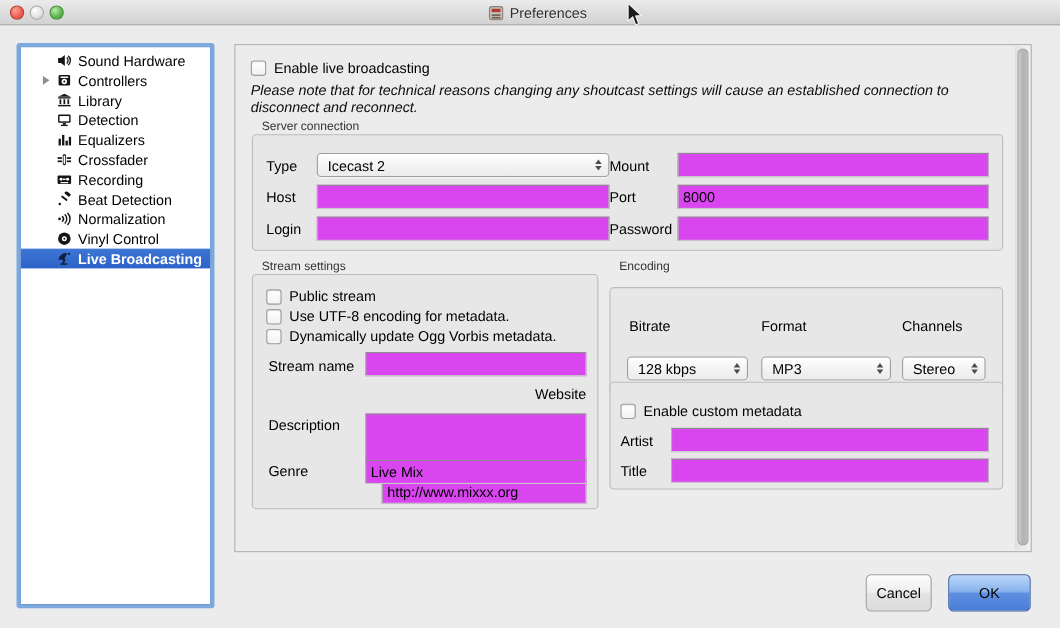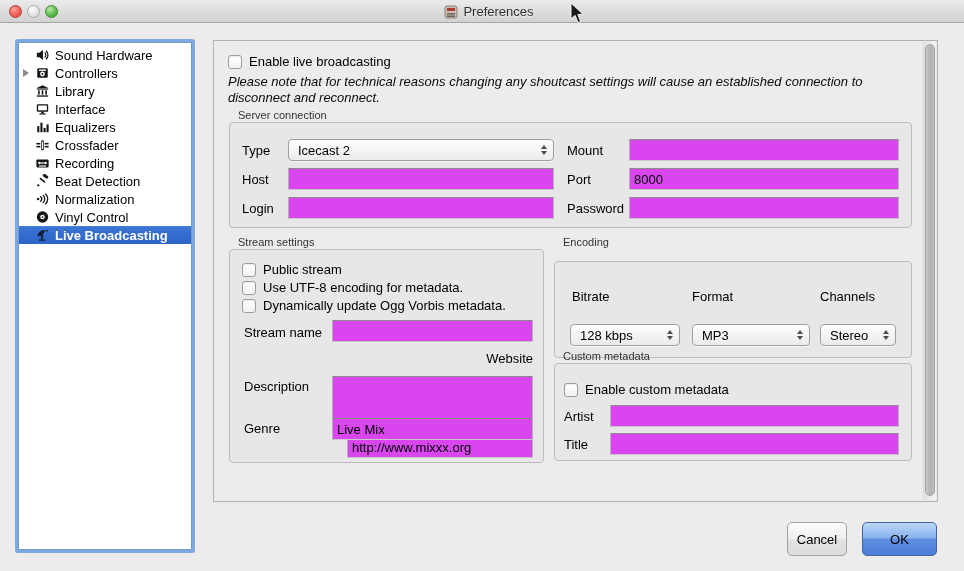--- a/index.html
+++ b/index.html
@@ -27,21 +27,21 @@
   .win-icon { width:14px; height:14px; display:inline-block; }
   
   .cursor { position:absolute; left:570px; top:3px; width:14px; height:21px; z-index:50; }
   
   .sidebar {
     position:absolute; left:18px; top:42px; width:174px; height:508px;
     background:#fff; border:1px solid #6f9bd0;
     box-shadow:0 0 0 3px #7da9de; border-radius:1px;
     padding-top:3px; overflow:hidden;
   }
-  .side-row { height:18px; display:flex; align-items:center; padding-left:0; cursor:default; white-space:nowrap;text-align:center; }
+  .side-row { height:18px; display:flex; align-items:center; padding-left:16px; cursor:default; white-space:nowrap;text-align:center; }
   .side-row .disclosure { width:14px; display:flex; justify-content:center; }
   .tri-right { width:0; height:0; border-top:4.5px solid transparent; border-bottom:4.5px solid transparent; border-left:6px solid #8e8e8e; }
   .side-row .sicon { width:18px; height:16px; display:flex; align-items:center; justify-content:center; margin-right:4px; flex:0 0 18px; }
   .side-row .sicon svg { width:15px; height:14px; }
   .side-row .slabel { font-size:13px; color:#000; }
   .side-row.selected {
     background:linear-gradient(180deg,#5087dd 0%,#3c74d3 6%,#2c63c8 100%);
   }
   .side-row.selected .slabel { color:#fff; font-weight:bold; }
   
@@ -84,34 +84,34 @@
   }
   .group-label { position:absolute; font-size:11px; color:#333; }
   
   .enable-row { position:absolute; left:14px; top:13px; }
   .note { position:absolute; left:14px; top:33px; width:692px; font-style:italic; line-height:16px; color:#0a0a0a; }
   .lbl-server { left:24px; top:68px; }
   .box-server { left:15px; top:81px; width:683px; height:106px; }
   .srv-row { position:absolute; left:12px; right:12px; height:22px; display:flex; align-items:center; }
   .srv-row .l1 { flex:0 0 46px; }
   .srv-row .f1 { flex:0 0 266px; }
-  .srv-row .l2 { flex:0 0 62px; margin-left:13px; }
+  .srv-row .l2 { flex:0 0 62px; }
   .srv-row .f2 { flex:1 1 auto; }
   .lbl-stream { left:24px; top:195px; }
   .box-stream { left:15px; top:208px; width:315px; height:214px; }
   .st-cb { position:absolute; left:12px; }
   .st-row { position:absolute; left:14px; right:10px; display:flex; }
   .st-row .sl { flex:0 0 88px; padding-top:3px; }
   .st-row .sf { flex:1 1 auto; }
   .lbl-enc { left:349px; top:195px; }
   .box-enc { left:340px; top:220px; width:358px; height:97px; }
   .enc-lab { position:absolute; top:27px; font-size:13px; }
   .enc-pop { position:absolute; top:62px; }
   .lbl-cm { left:349px; top:309px; }
-  .box-cm { left:340px; top:322px; width:358px; height:98px; }
+  .box-cm { left:340px; top:306px; width:358px; height:98px; }
   .cm-row { position:absolute; left:9px; right:12px; display:flex; align-items:center; }
   .cm-row .cl { flex:0 0 46px; }
   .cm-row .cf { flex:1 1 auto; }
   
   .btn {
     position:absolute; top:522px; height:34px; border-radius:5px;
     display:flex; align-items:center; justify-content:center;
     font-size:13px; color:#000; cursor:default;
   }
   .btn-cancel { left:787px; width:60px;
@@ -191,21 +191,21 @@
   <div class="side-row">
     <span class="disclosure"></span>
     <span class="sicon">
       <svg viewBox="0 0 16 16">
           <rect x="1.5" y="2.5" width="13" height="8.5" rx="1" fill="#151515"></rect>
           <rect x="3" y="4" width="10" height="5.5" fill="#fff"></rect>
           <rect x="6.5" y="11" width="3" height="2" fill="#151515"></rect>
           <rect x="4.5" y="13" width="7" height="1.4" fill="#151515"></rect>
         </svg>
     </span>
-    <span class="slabel">Interface</span>
+    <span class="slabel">Detection</span>
   </div>
 
   <div class="side-row">
     <span class="disclosure"></span>
     <span class="sicon">
       <svg viewBox="0 0 16 16">
           <rect x="2" y="7" width="2.4" height="7" fill="#151515"></rect>
           <rect x="5.6" y="3" width="2.4" height="11" fill="#151515"></rect>
           <rect x="9.2" y="9" width="2.4" height="5" fill="#151515"></rect>
           <rect x="12.6" y="5" width="2.4" height="9" fill="#151515"></rect>

